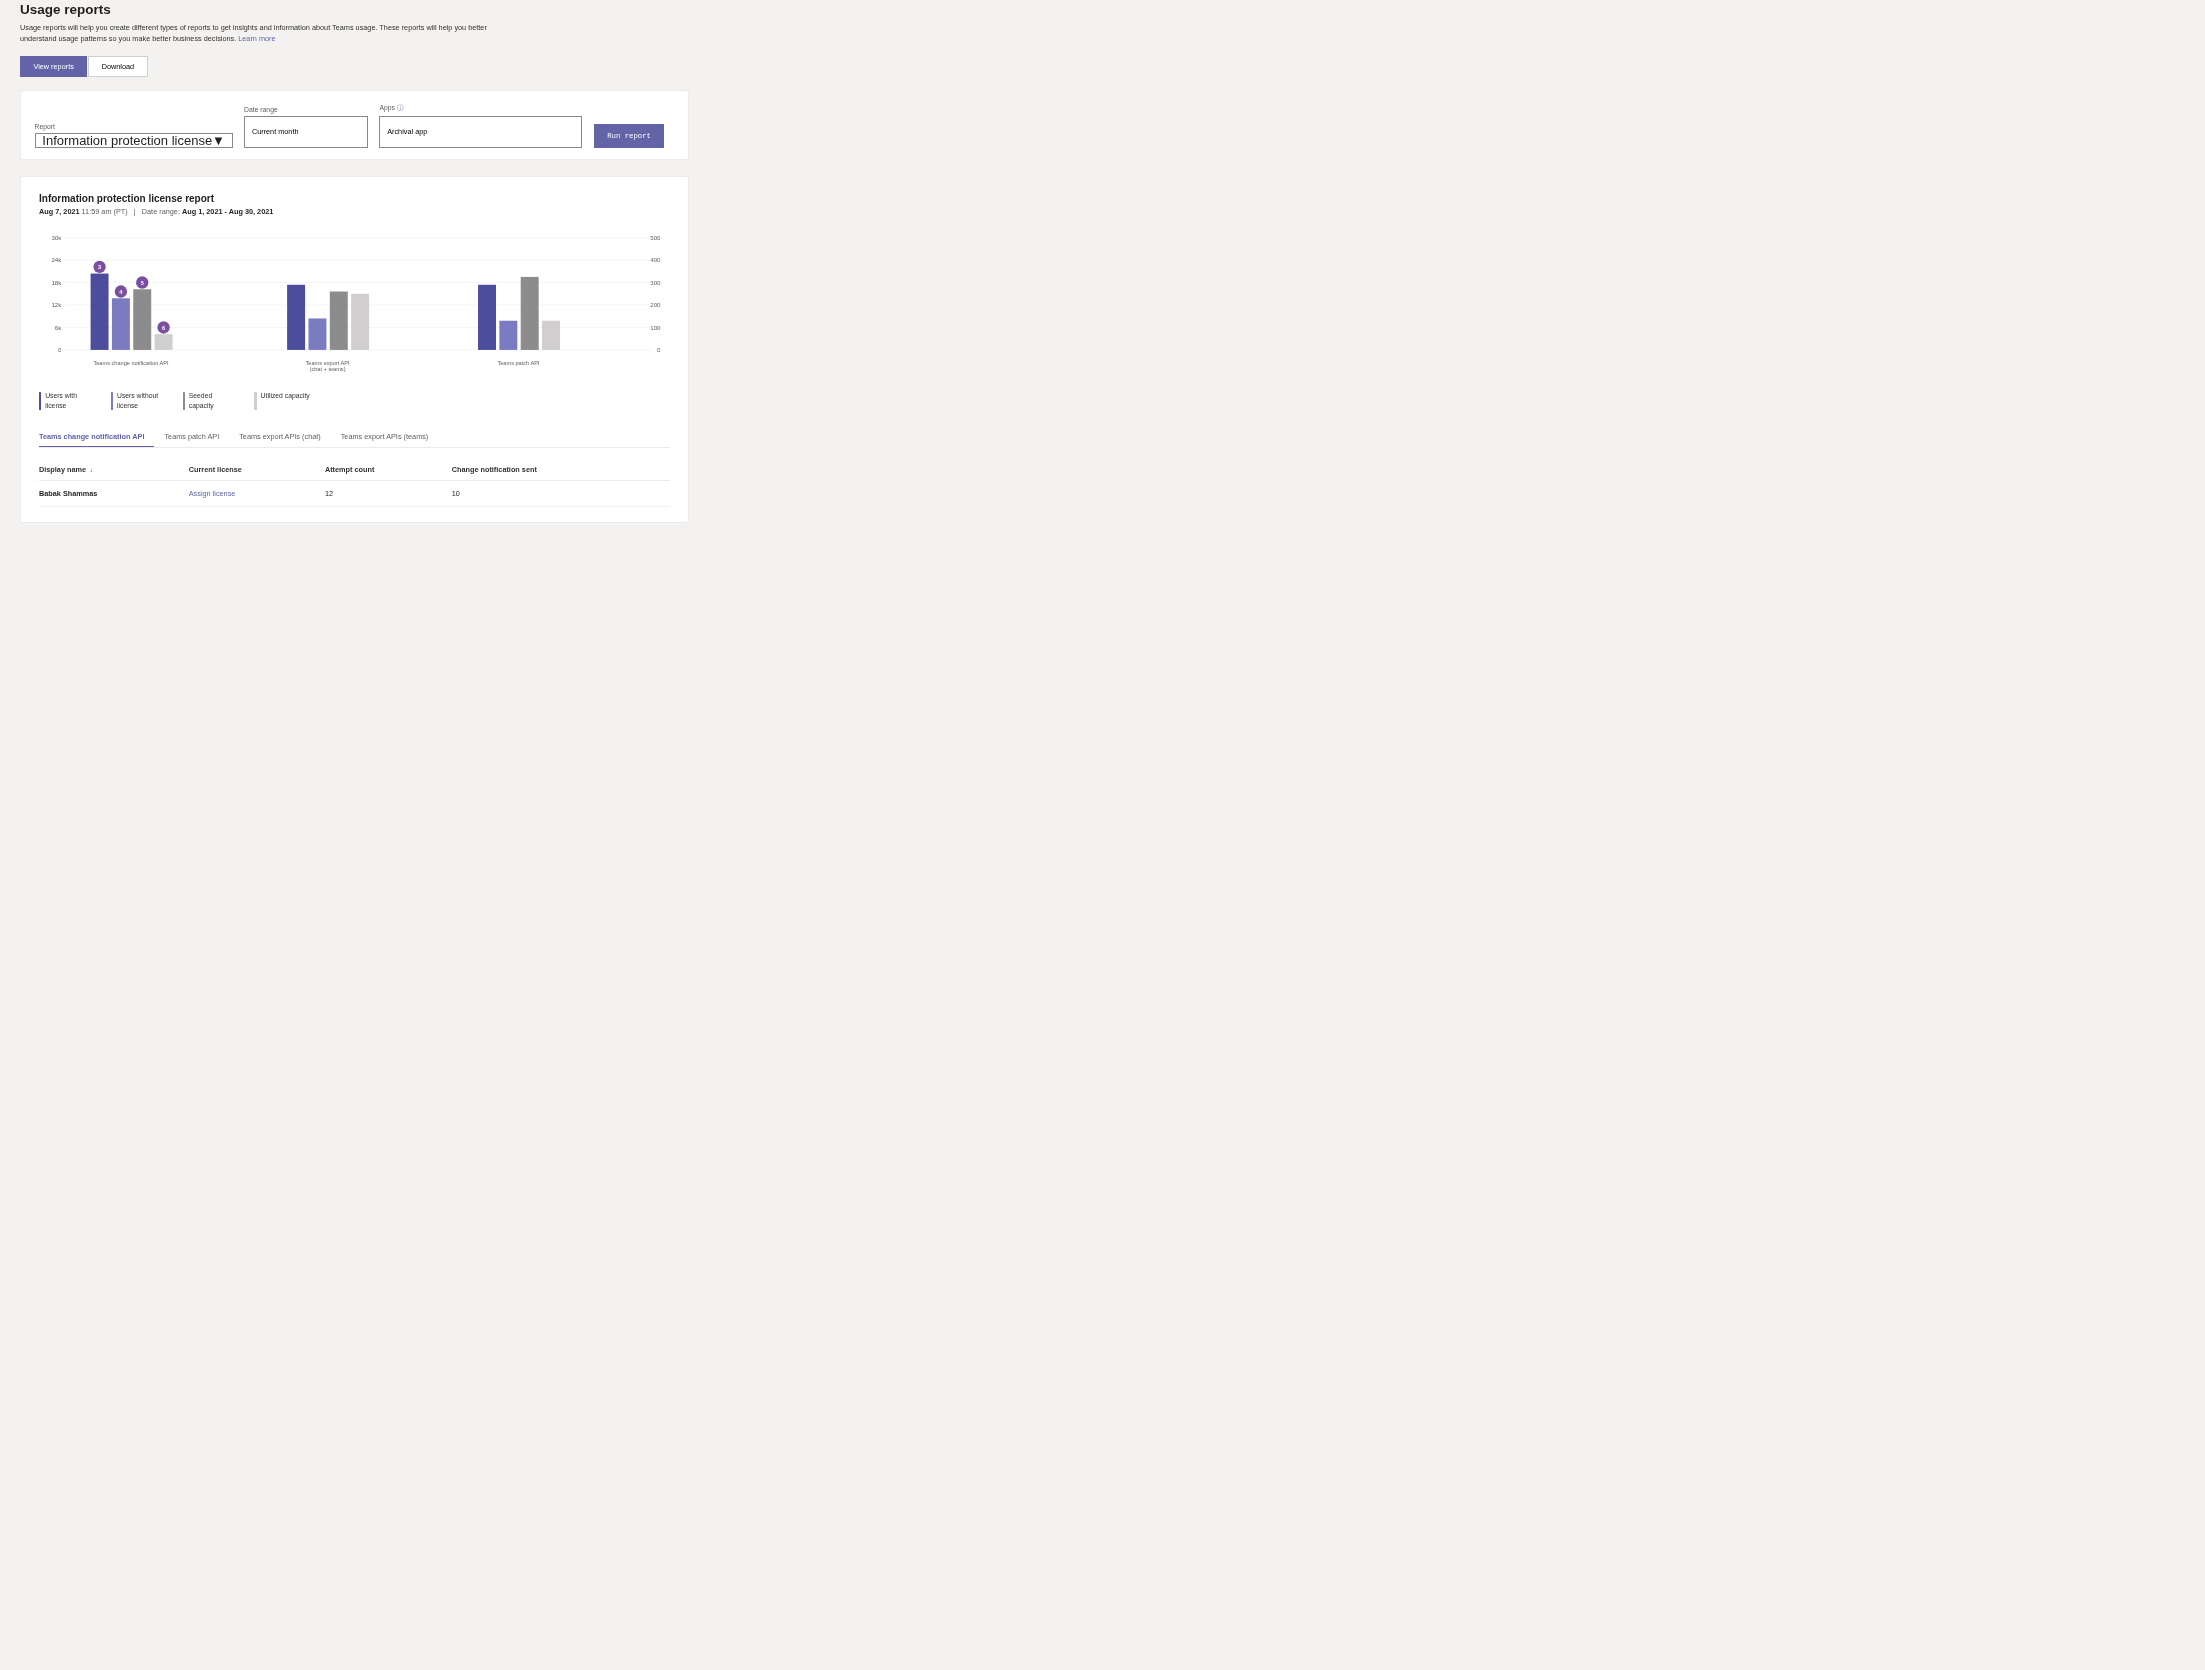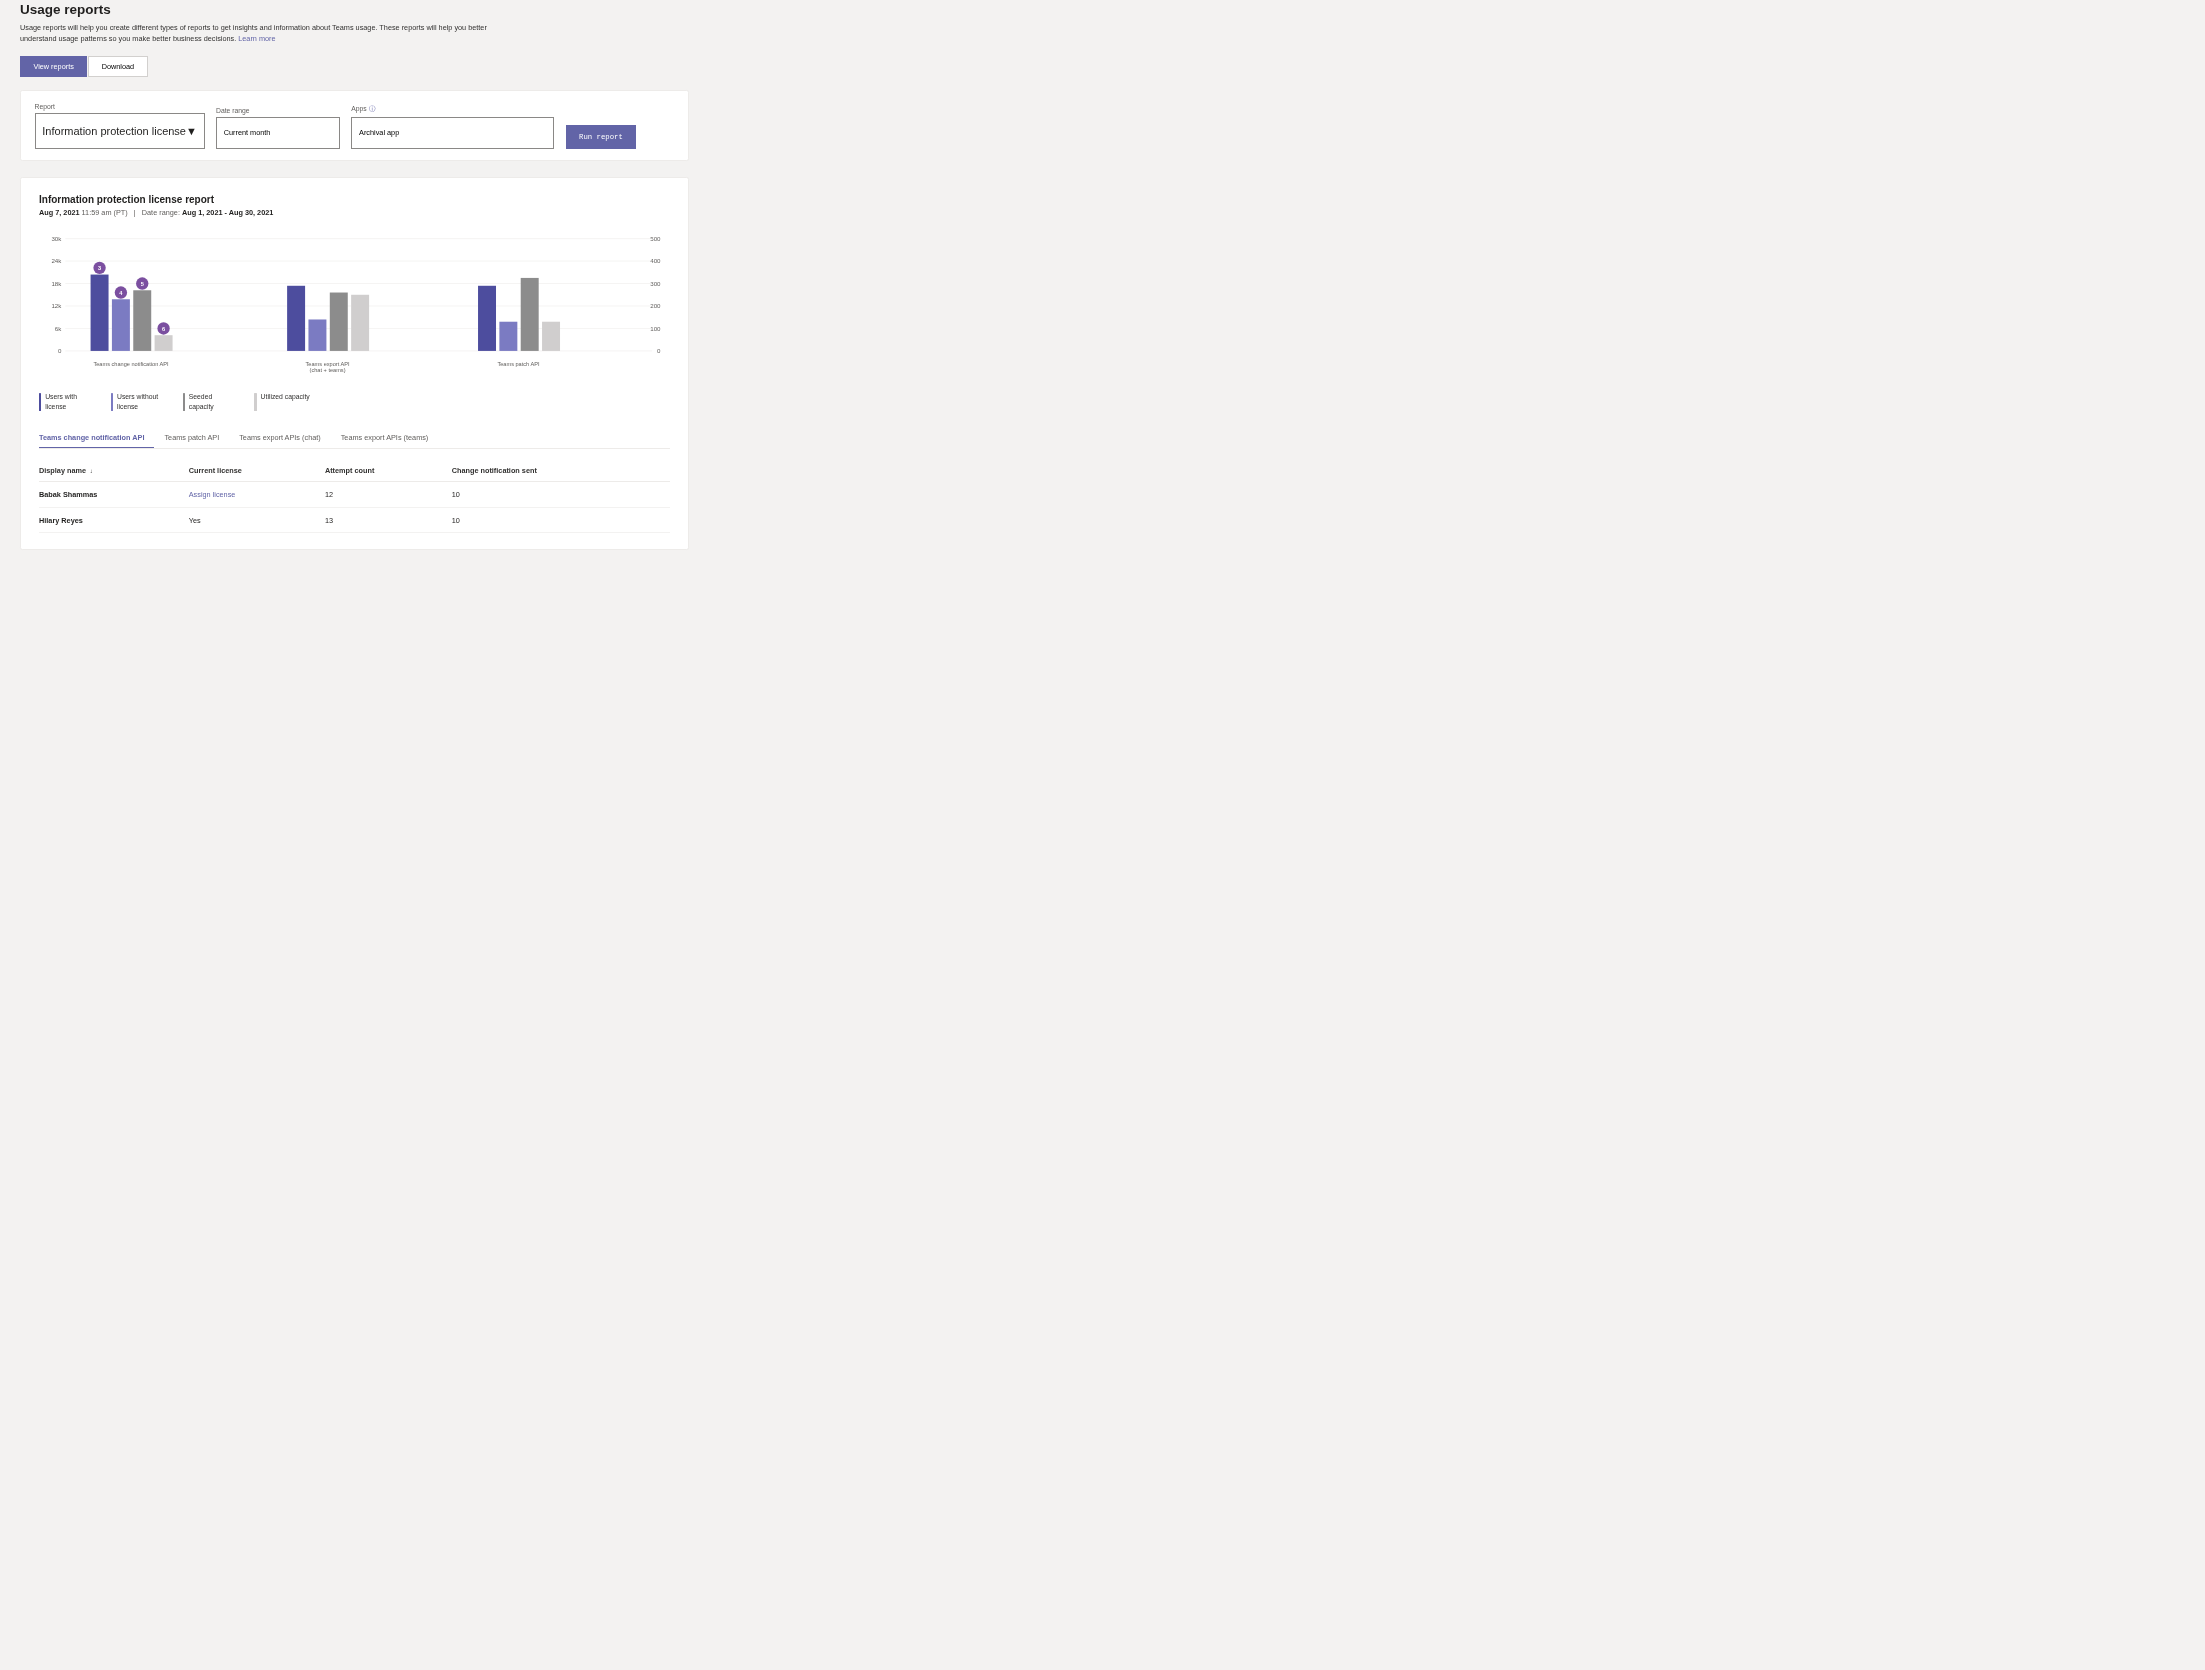--- a/index.html
+++ b/index.html
@@ -63,29 +63,29 @@
       gap: 3.4px;
     }
     .control-label {
       font-size: 6.8px;
       color: #605e5c;
       font-weight: 400;
     }
     .control-select {
       border: 0.6px solid #8a8886;
       padding: 3.9px 6.8px;
-      font-size: 11px;
+      font-size: 13px;
       font-family: inherit;
       background: white;
       cursor: pointer;
       display: flex;
       align-items: center;
       justify-content: space-between;
       min-width: 124px;
-      height: 36px;
+      height: 15px;
     }
     .control-input {
       border: 0.6px solid #8a8886;
       padding: 3.9px 6.8px;
       font-size: 7.3px;
       font-family: inherit;
       background: white;
       min-width: 124px;
       height: 32px;
     }
@@ -349,23 +349,17 @@
         </tr>
       </thead>
       <tbody id="table-body">
 
       <tr>
             <td>Babak Shammas</td>
             <td><a class="assign-link" href="#">Assign license</a></td>
             <td>12</td>
             <td>10</td>
           </tr>
-          <tr>
-            <td>Hilary Reyes</td>
-            <td>Yes</td>
-            <td>13</td>
-            <td>10</td>
-          </tr>
         </tbody>
     </table>
   </div>
 </div>
 
 
 </body></html>

